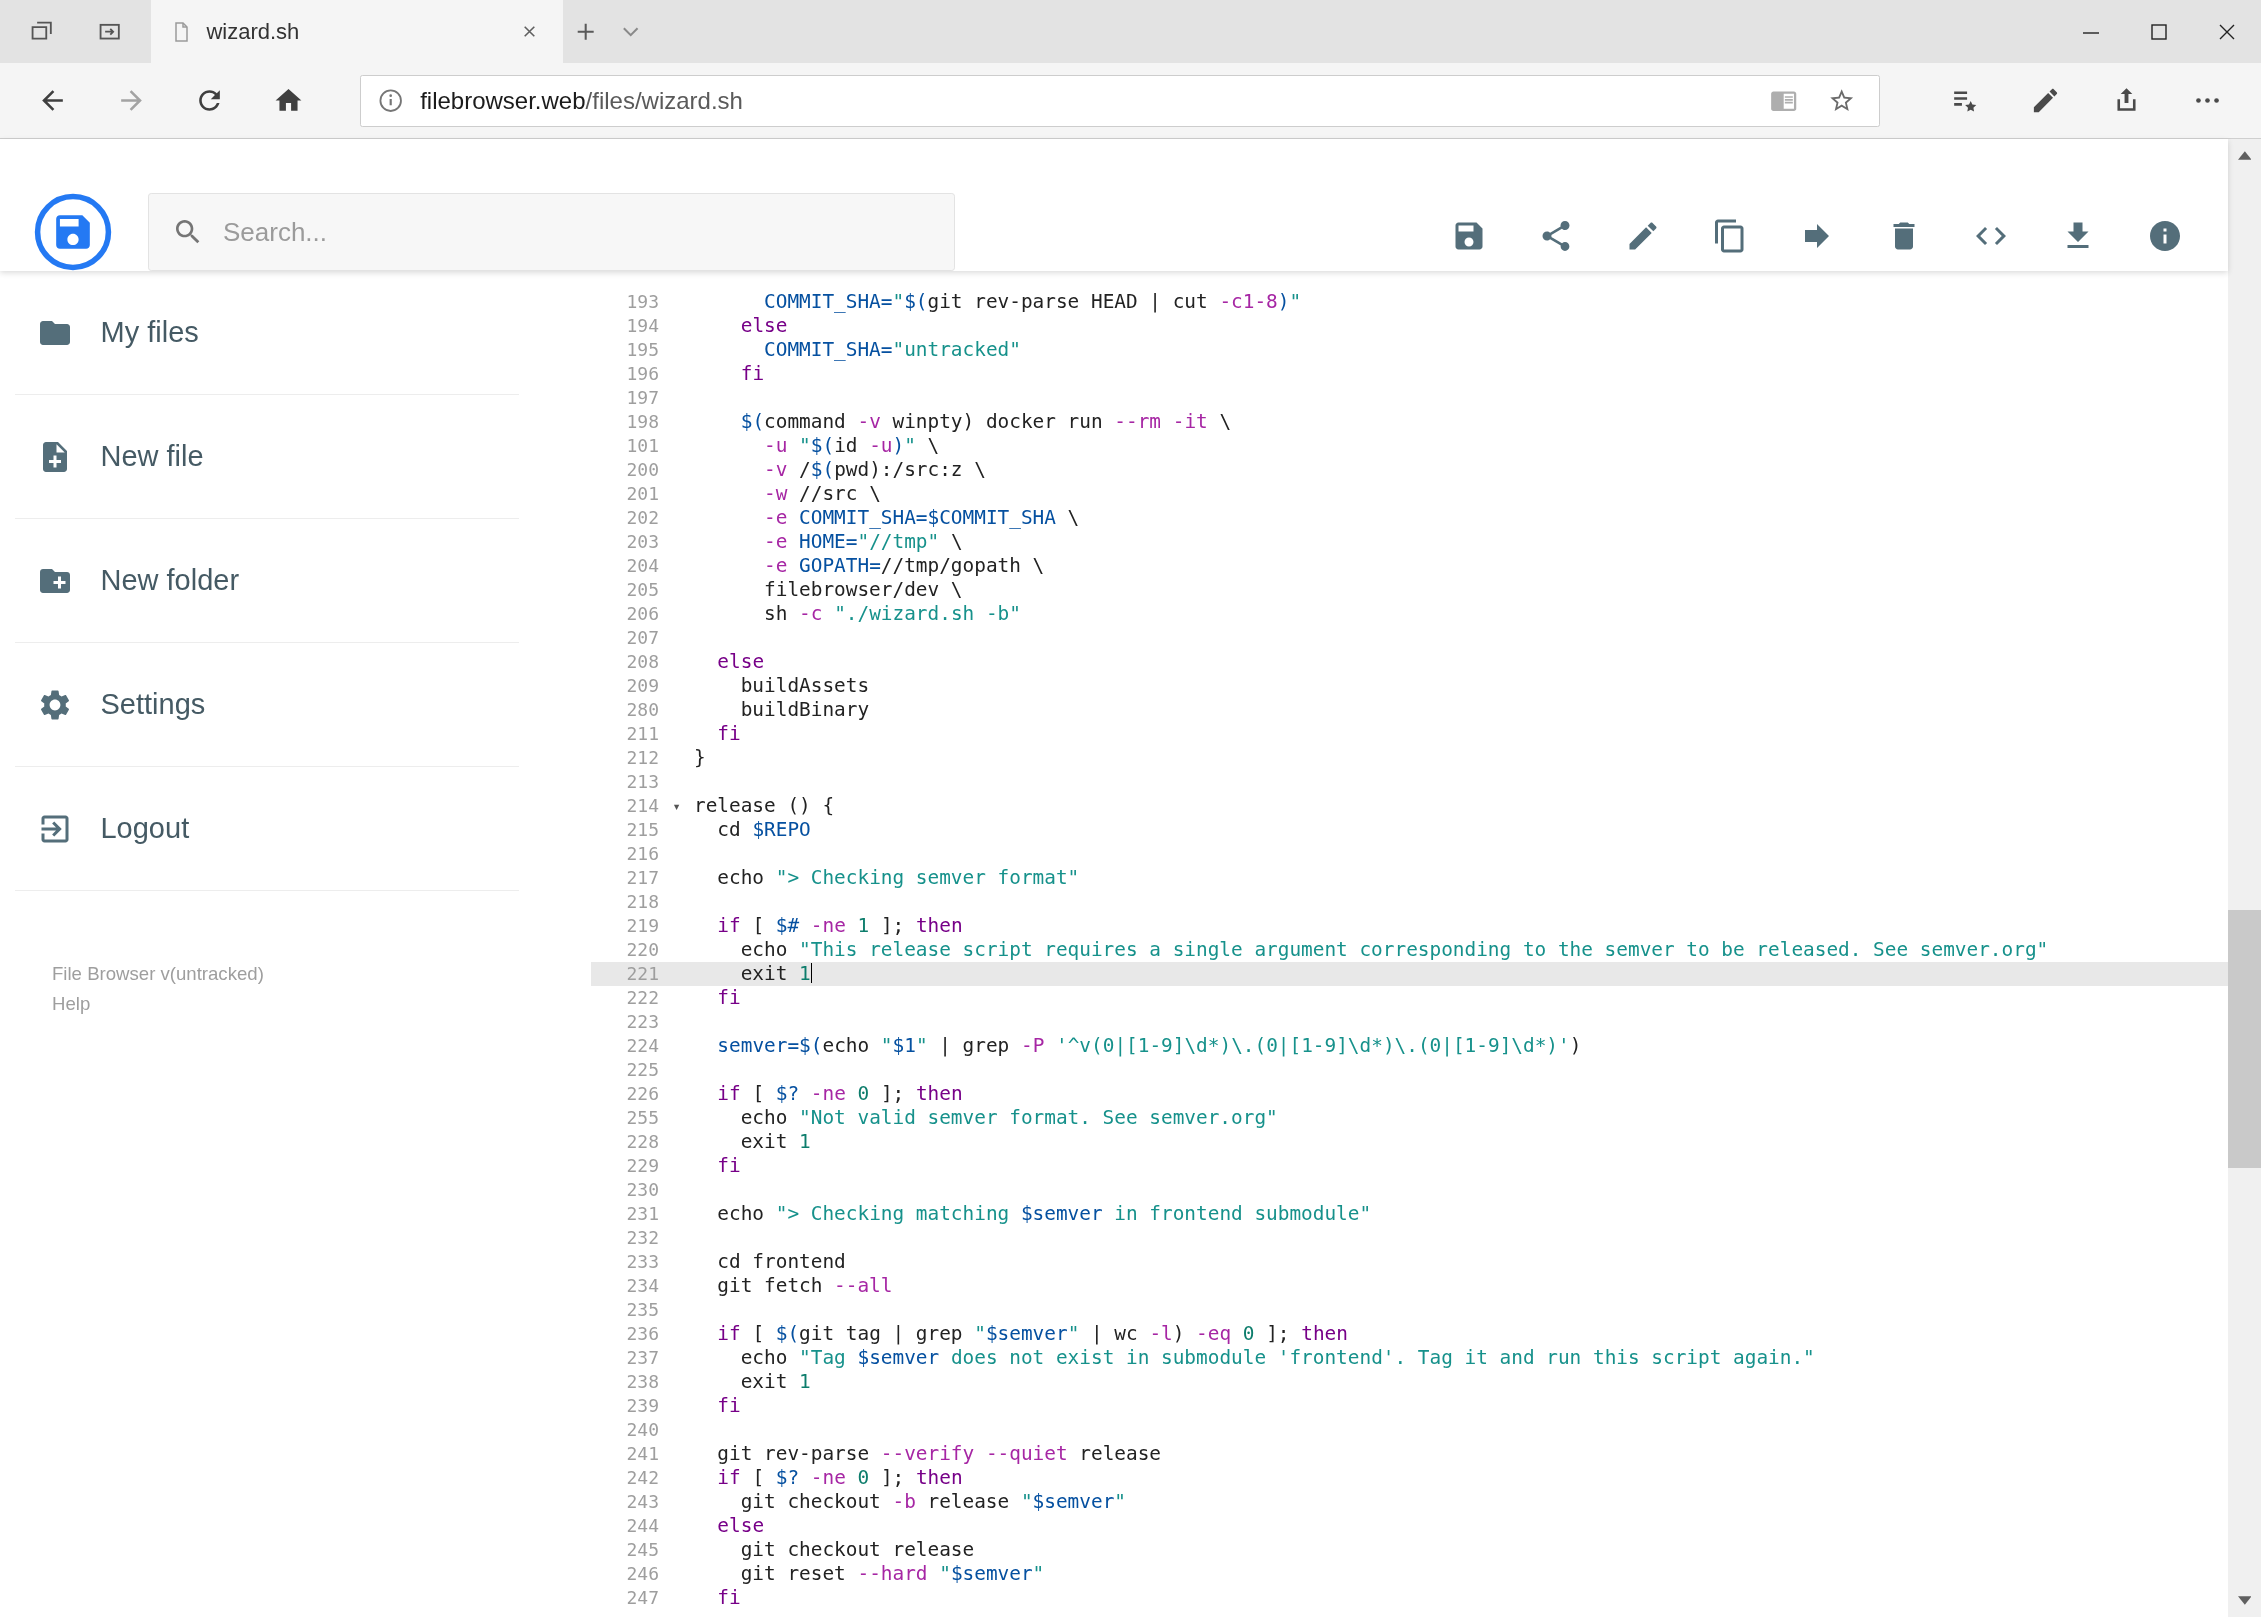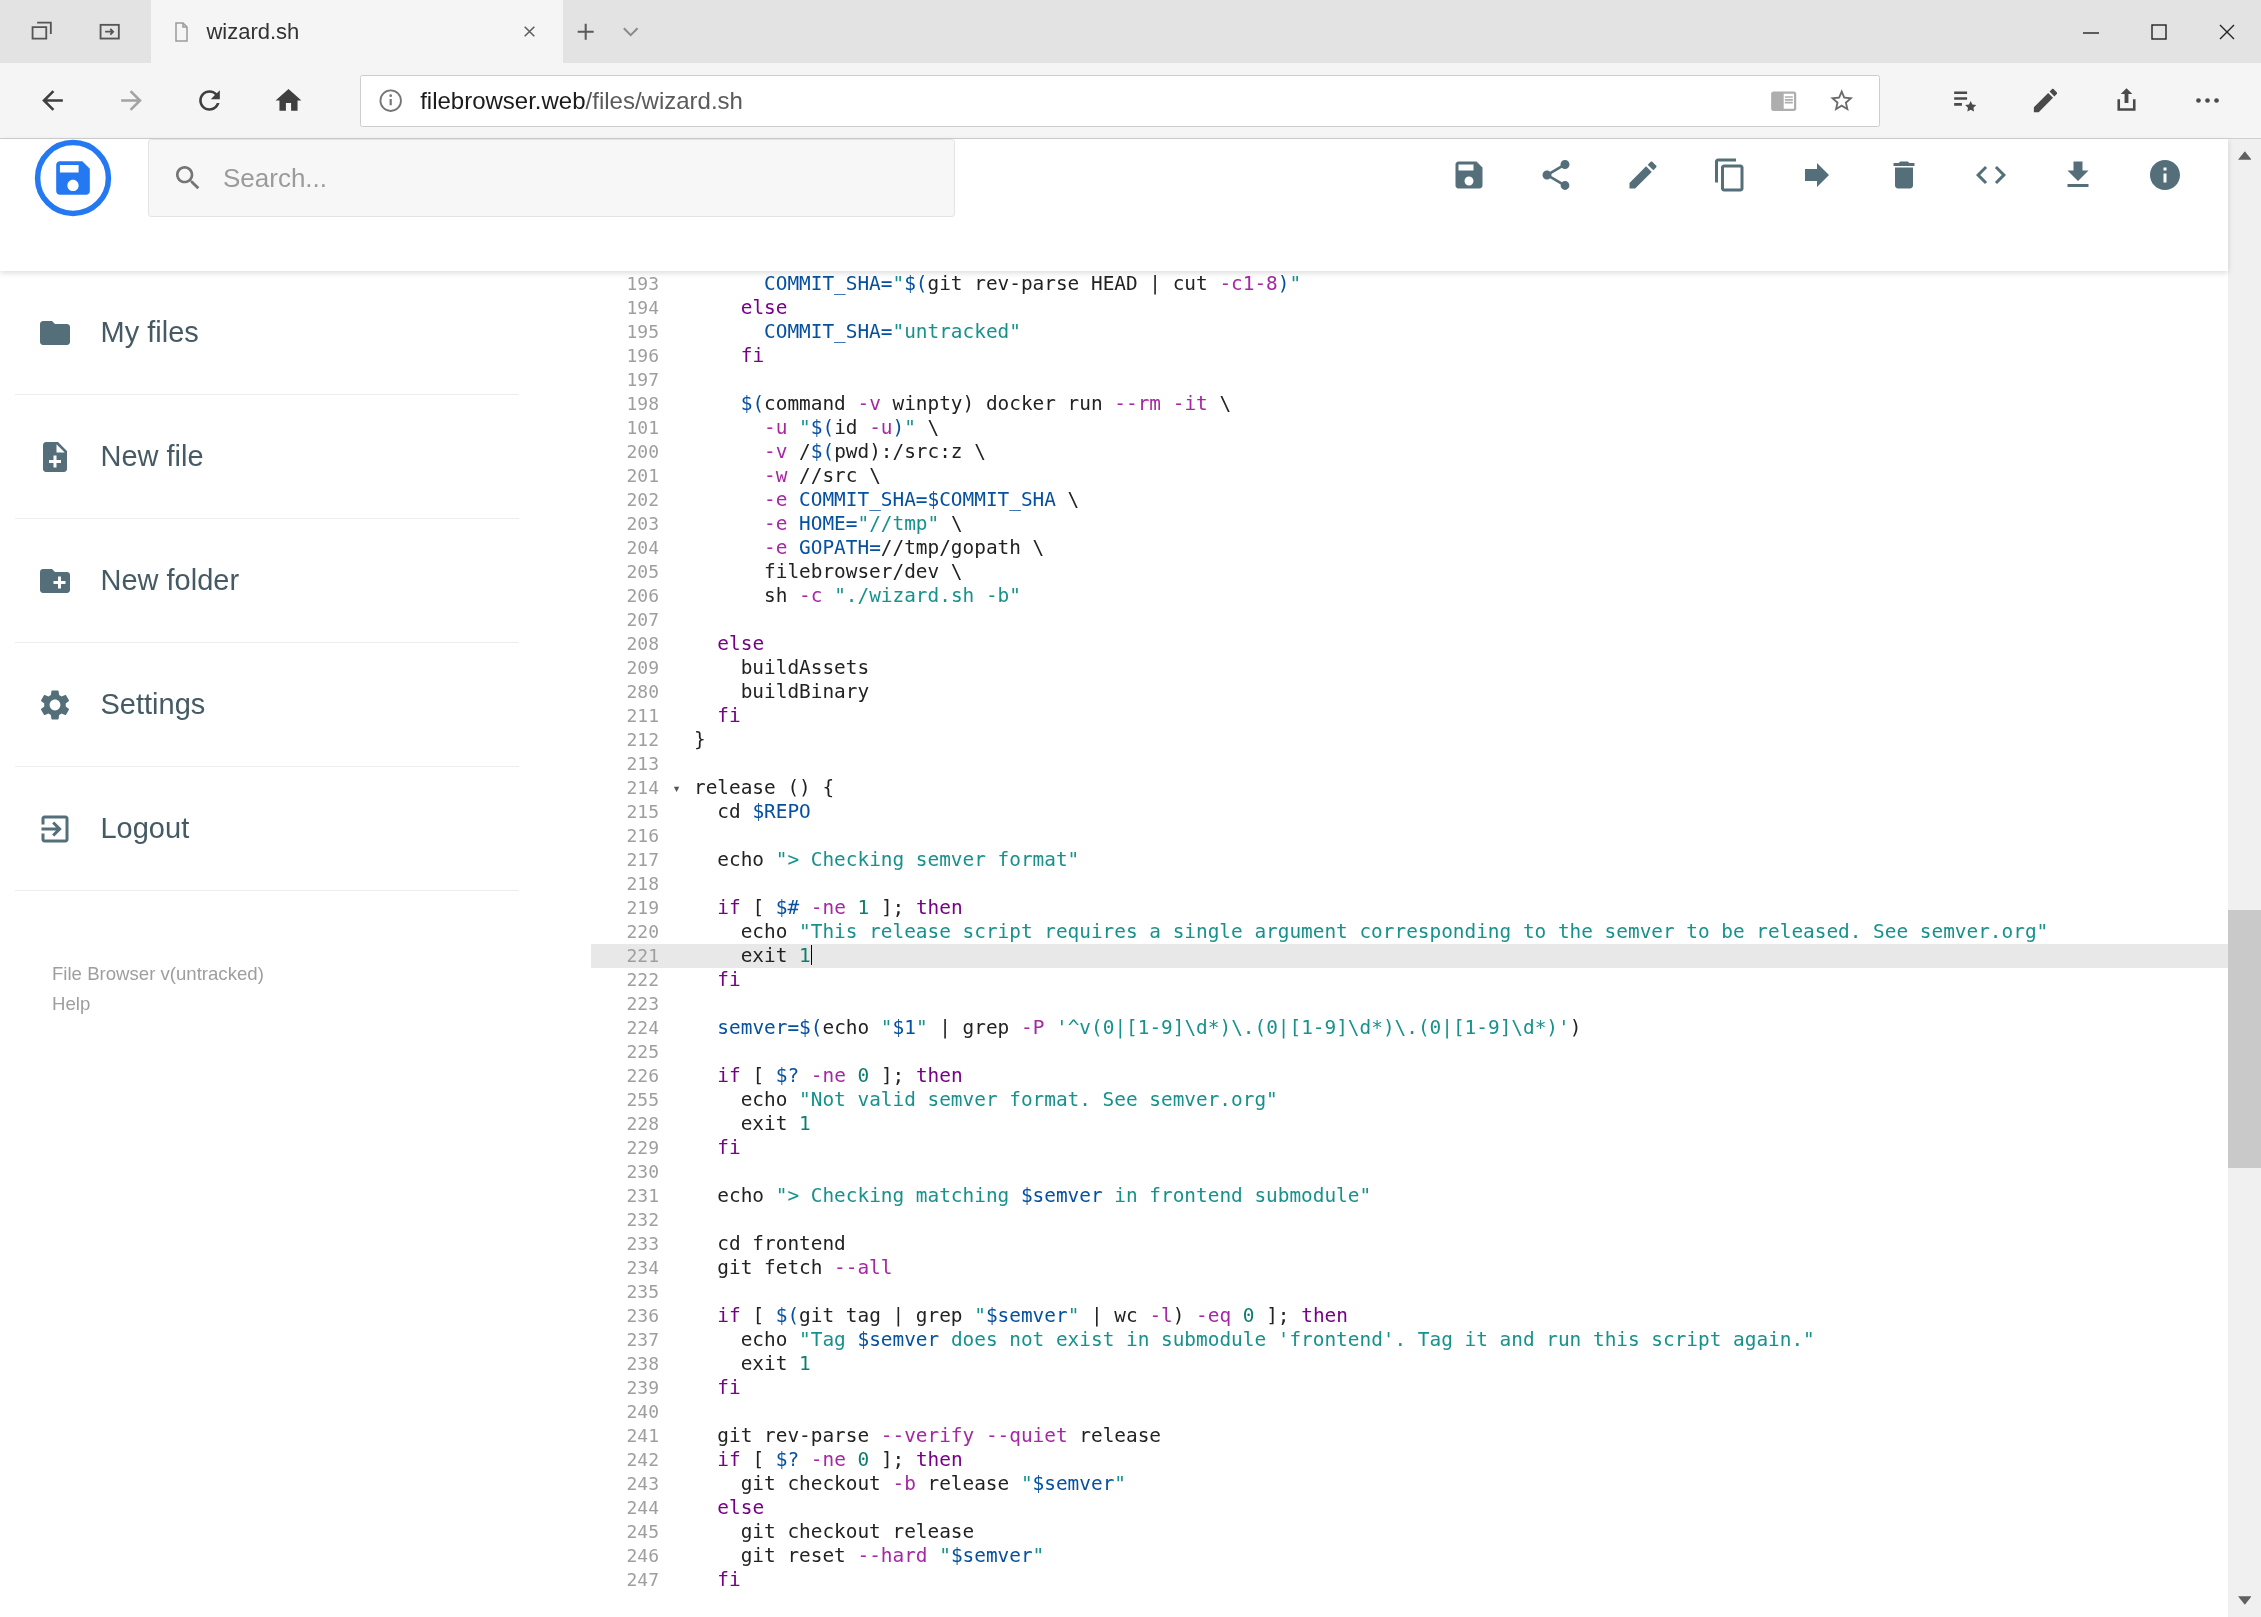--- a/index.html
+++ b/index.html
@@ -35,21 +35,21 @@
   .abicon{width:27.4px;height:27.4px;flex:none;}
   .addressbar .url{flex:1;font-size:24px;color:#1b1b1b;white-space:nowrap;overflow:hidden;}
   .url .path{color:#5a5a5a;}
   .abbtn{width:42px;height:42px;display:flex;align-items:center;justify-content:center;flex:none;}
   .rightbtns{display:flex;margin-left:44px;}
   .rightbtns button{width:81px;height:76px;display:flex;align-items:center;justify-content:center;}
   .rightbtns svg{width:31px;height:31px;}
 
   
   .appheader{position:absolute;left:0;top:139px;width:2228px;height:132px;background:#fff;
-    box-shadow:0 2.4px 5.7px rgba(0,0,0,0.14);display:flex;align-items:flex-start;z-index:5;}
+    box-shadow:0 2.4px 5.7px rgba(0,0,0,0.14);display:flex;align-items:flex-end;z-index:5;}
   .logo{margin-left:34px;width:78px;height:78px;flex:none;display:flex;}
   .searchbox{margin-left:36px;width:807px;height:78px;background:#f7f7f7;border:0.8px solid #e3e3e3;
     border-radius:3.2px;display:flex;align-items:center;padding:0 22.6px;gap:19.4px;}
   .searchbox svg{width:32px;height:32px;flex:none;}
   .searchbox input{flex:1;border:none;outline:none;background:transparent;font-size:26px;color:#333;
     font-family:"Liberation Sans",sans-serif;}
   .searchbox input::placeholder{color:#9b9b9b;}
   .toolbar{margin-left:auto;margin-right:27.4px;display:flex;gap:16px;}
   .tbtn{width:71px;height:71px;display:flex;align-items:center;justify-content:center;}
   .tbtn svg{width:36px;height:36px;fill:#546e7a;}
@@ -57,21 +57,21 @@
   
   .appbody{position:absolute;left:0;top:271px;width:2228px;height:1346px;background:#fff;}
   .sidebar{position:absolute;left:0;top:0;width:533px;height:100%;}
   .sideitem{height:124px;margin:0 14.5px;display:flex;align-items:center;gap:27.4px;padding-left:22.6px;
     border-bottom:0.8px solid #ededed;text-align:right;}
   .sideitem svg{width:36px;height:36px;fill:#546e7a;flex:none;}
   .sideitem span{font-size:29px;color:#455a64;}
   .sidefoot{margin:68px 0 0 52px;font-size:18.6px;color:#9e9e9e;line-height:30px;}
 
   
-  .editor{position:absolute;left:591px;top:0;right:0;bottom:0;overflow:hidden;padding-top:1px;
+  .editor{position:absolute;left:591px;top:0;right:0;bottom:0;overflow:hidden;padding-top:19px;
     font-family:"DejaVu Sans Mono",monospace;font-size:19.4px;}
   .crow{display:flex;height:24px;line-height:24px;white-space:pre;}
   .crow.active{background:#e8e8e8;}
   .cg{width:68px;flex:none;text-align:right;color:#9e9e9e;font-size:18px;}
   .cm{width:35px;flex:none;color:#555;font-size:13.7px;text-align:center;}
   .cc{flex:1;color:#222;}
   .caret{display:inline-block;width:1.6px;height:20px;background:#000;vertical-align:middle;
     position:relative;top:-1.6px;}
 
   

